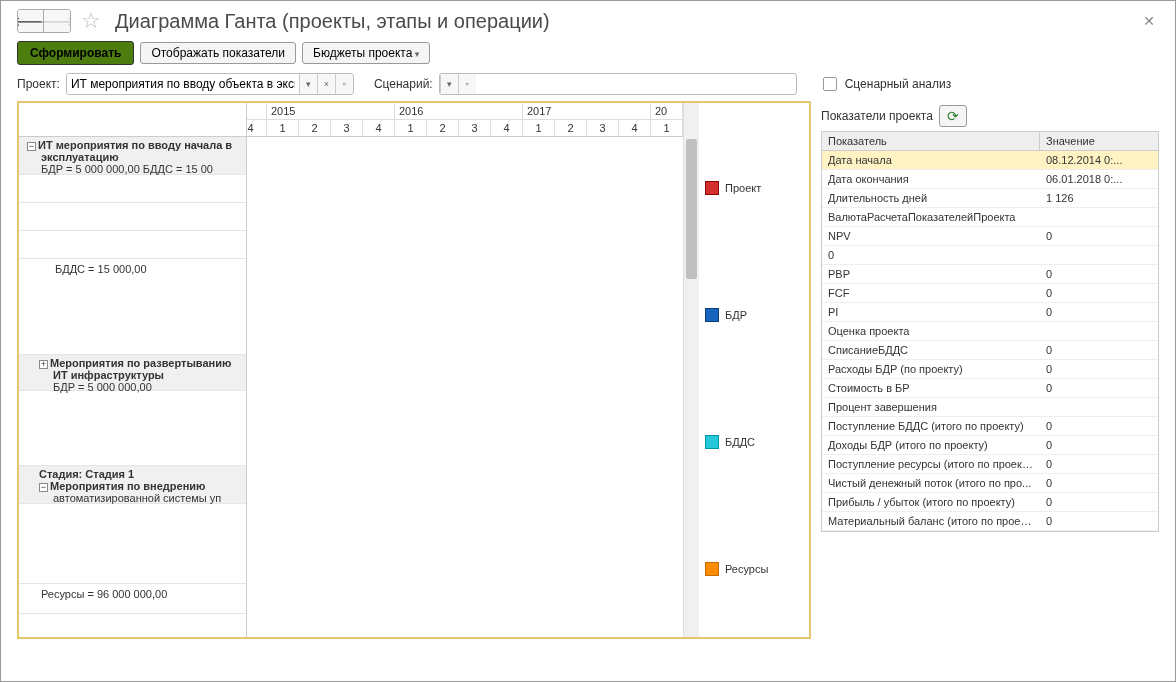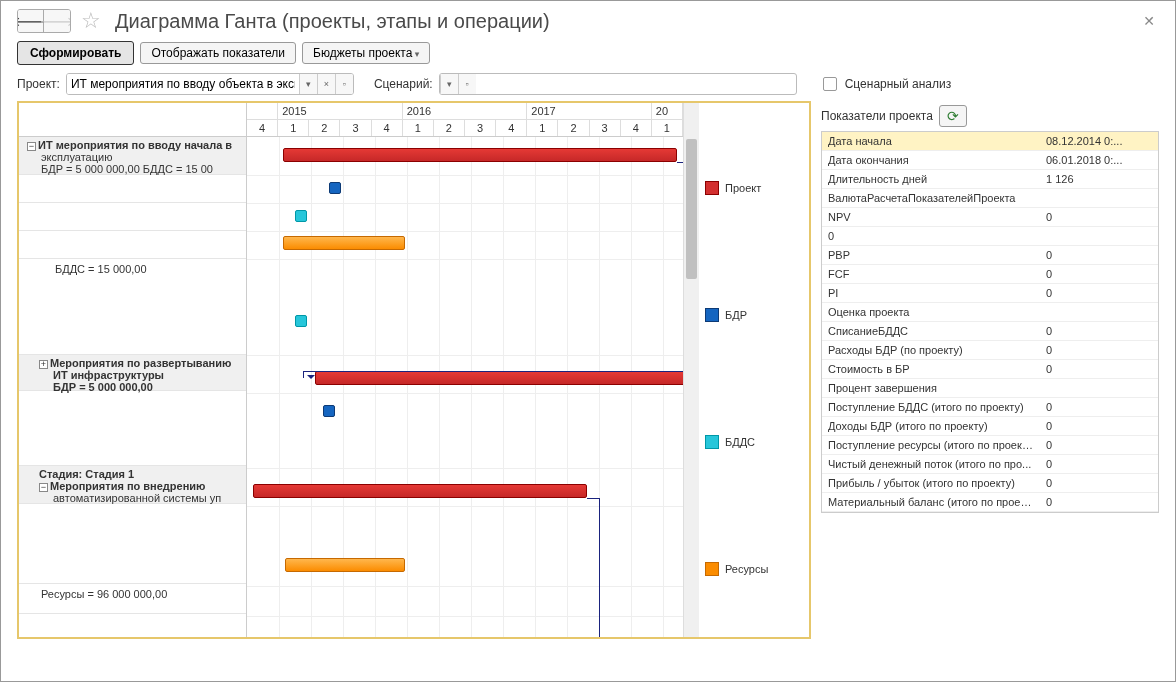--- a/index.html
+++ b/index.html
@@ -73,21 +73,21 @@
   }
   .btn {
     border: 1px solid #999;
     border-radius: 3px;
     padding: 3px 10px;
     background: #f5f5f5;
     font-size: 12px;
     cursor: pointer;
   }
   .btn-primary {
-    background: #e5e5e5;
+    background: #4d7c0f;
     border: 1px solid #333;
     font-weight: bold;
     padding: 4px 12px;
   }
   .btn-drop::after {
     content: " ▾";
     font-size: 9px;
     color: #666;
   }
   .filter-row {
@@ -172,20 +172,21 @@
     margin-right: 2px;
     background: #fff;
     font-weight: normal;
   }
   .gantt-right {
     flex: 1;
     position: relative;
     display: flex;
     flex-direction: column;
     overflow: hidden;
+    align-items: flex-end;
   }
   .timeline-header {
     height: 34px;
     border-bottom: 1px solid #ccc;
     display: flex;
     flex-direction: column;
   }
   .timeline-years {
     display: flex;
     height: 17px;
@@ -382,33 +383,33 @@
 
   <div class="content">
 
     <div class="gantt-wrap">
 
       <div class="gantt-left">
         <div class="gantt-header-spacer"></div>
         <div class="gantt-body-left">
           <div class="task-row task-group" style="height:38px">
             <div><span class="tree-icon">−</span><span style="font-weight:bold">ИТ мероприятия по вводу начала в</span></div>
-            <div style="padding-left:14px;font-weight:normal">эксплуатацию</div>
+            <div style="padding-left:14px;font-weight:bold">эксплуатацию</div>
             <div style="padding-left:14px;font-weight:normal;white-space:nowrap;overflow:hidden">БДР = 5 000 000,00  БДДС = 15 00</div>
           </div>
           <div class="task-row" style="height:28px"></div>
           <div class="task-row" style="height:28px"></div>
           <div class="task-row" style="height:28px"></div>
           <div class="task-row" style="height:96px;padding-top:4px;padding-left:36px">
             <span>БДДС = 15 000,00</span>
           </div>
           <div class="task-row task-group" style="height:36px">
             <div style="padding-left:12px"><span class="tree-icon">+</span><span style="font-weight:bold">Мероприятия по развертыванию</span></div>
             <div style="padding-left:26px;font-weight:bold">ИТ инфраструктуры</div>
-            <div style="padding-left:26px;font-weight:bold;white-space:nowrap;overflow:hidden">БДР = 5 000 000,00</div>
+            <div style="padding-left:26px;font-weight:normal;white-space:nowrap;overflow:hidden">БДР = 5 000 000,00</div>
           </div>
           <div class="task-row" style="height:75px"></div>
           <div class="task-row task-group" style="height:38px">
             <div style="padding-left:12px;font-weight:bold">Стадия: Стадия 1</div>
             <div style="padding-left:12px"><span class="tree-icon">−</span><span style="font-weight:bold">Мероприятия по внедрению</span></div>
             <div style="padding-left:26px;font-weight:normal;white-space:nowrap;overflow:hidden">автоматизированной системы уп</div>
           </div>
           <div class="task-row" style="height:80px"></div>
           <div class="task-row" style="height:30px;padding-left:22px;padding-top:4px">
             <span>Ресурсы = 96 000 000,00</span>
@@ -516,20 +517,24 @@
         </div>
       </div>
     </div>
 
     <div class="right-panel">
       <div class="panel-head">
         <span>Показатели проекта</span>
         <span class="refresh-btn">⟳</span>
       </div>
       <div class="kpi-table">
+        <div class="kpi-head">
+          <div class="col-name">Показатель</div>
+          <div class="col-val">Значение</div>
+        </div>
         <div id="kpi-body">
             <div class="kpi-row hl">
               <div class="col-name">Дата начала</div>
               <div class="col-val">08.12.2014 0:...</div>
             </div>
             <div class="kpi-row">
               <div class="col-name">Дата окончания</div>
               <div class="col-val">06.01.2018 0:...</div>
             </div>
             <div class="kpi-row">

